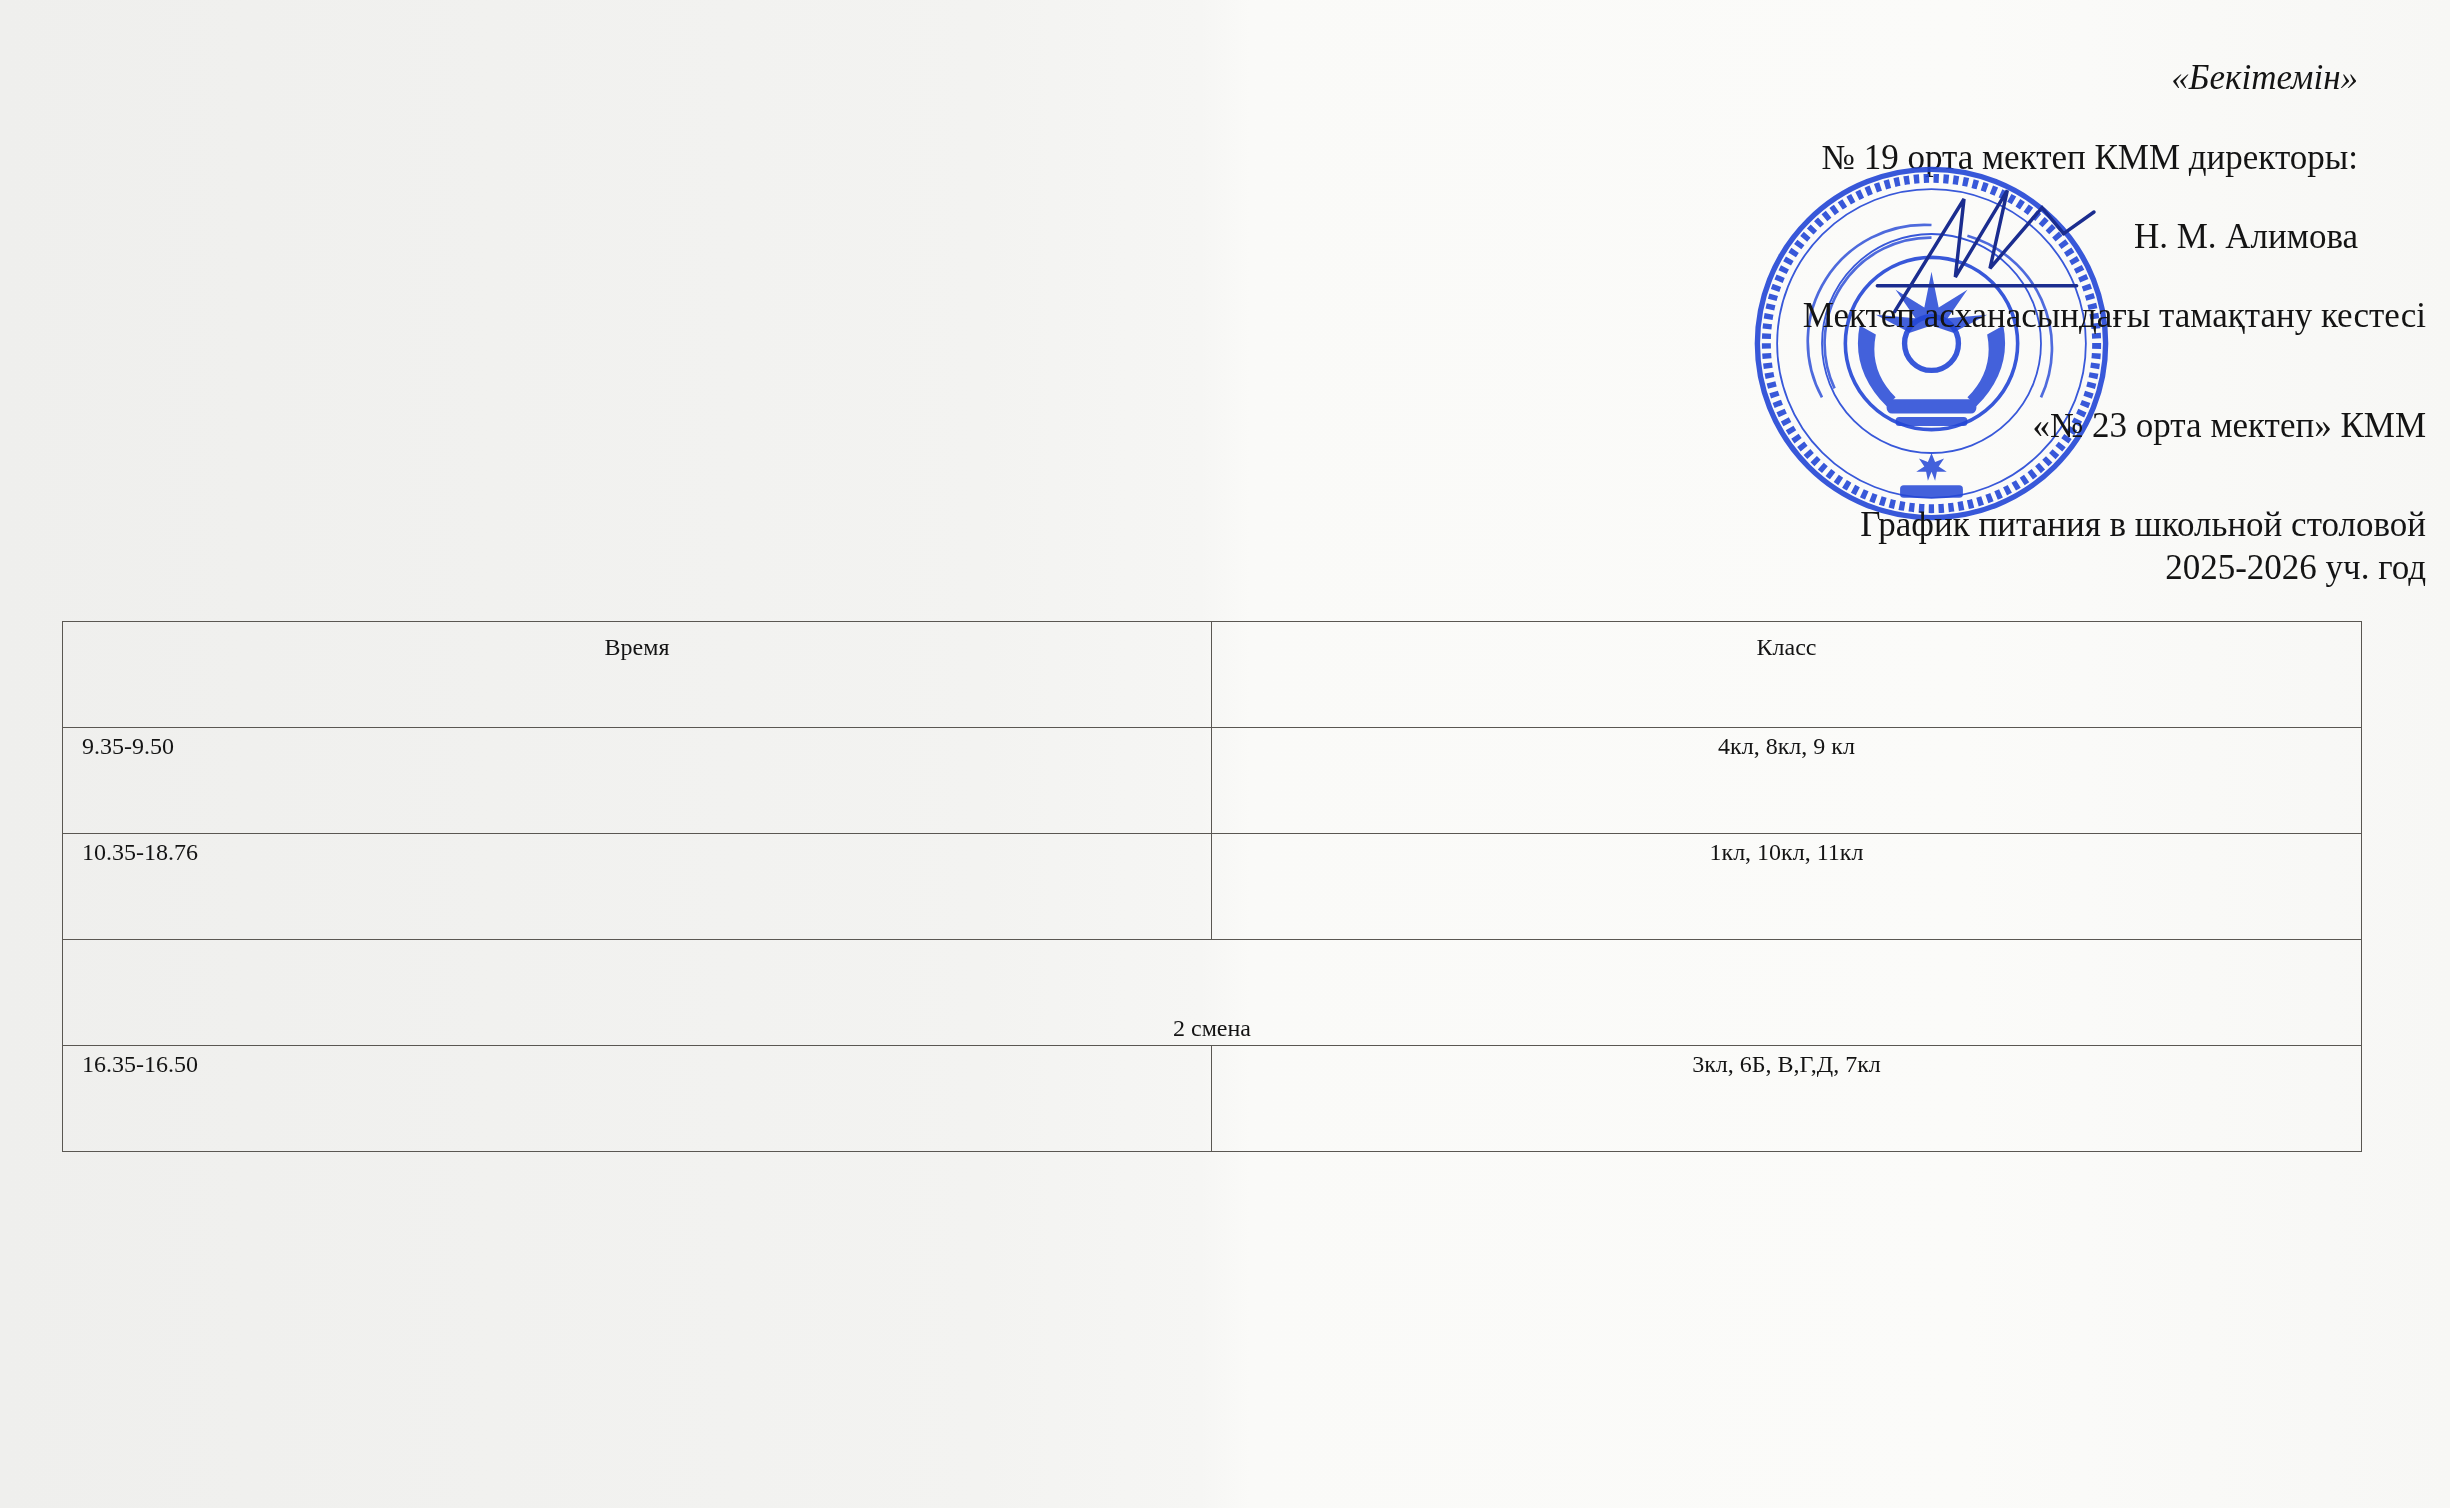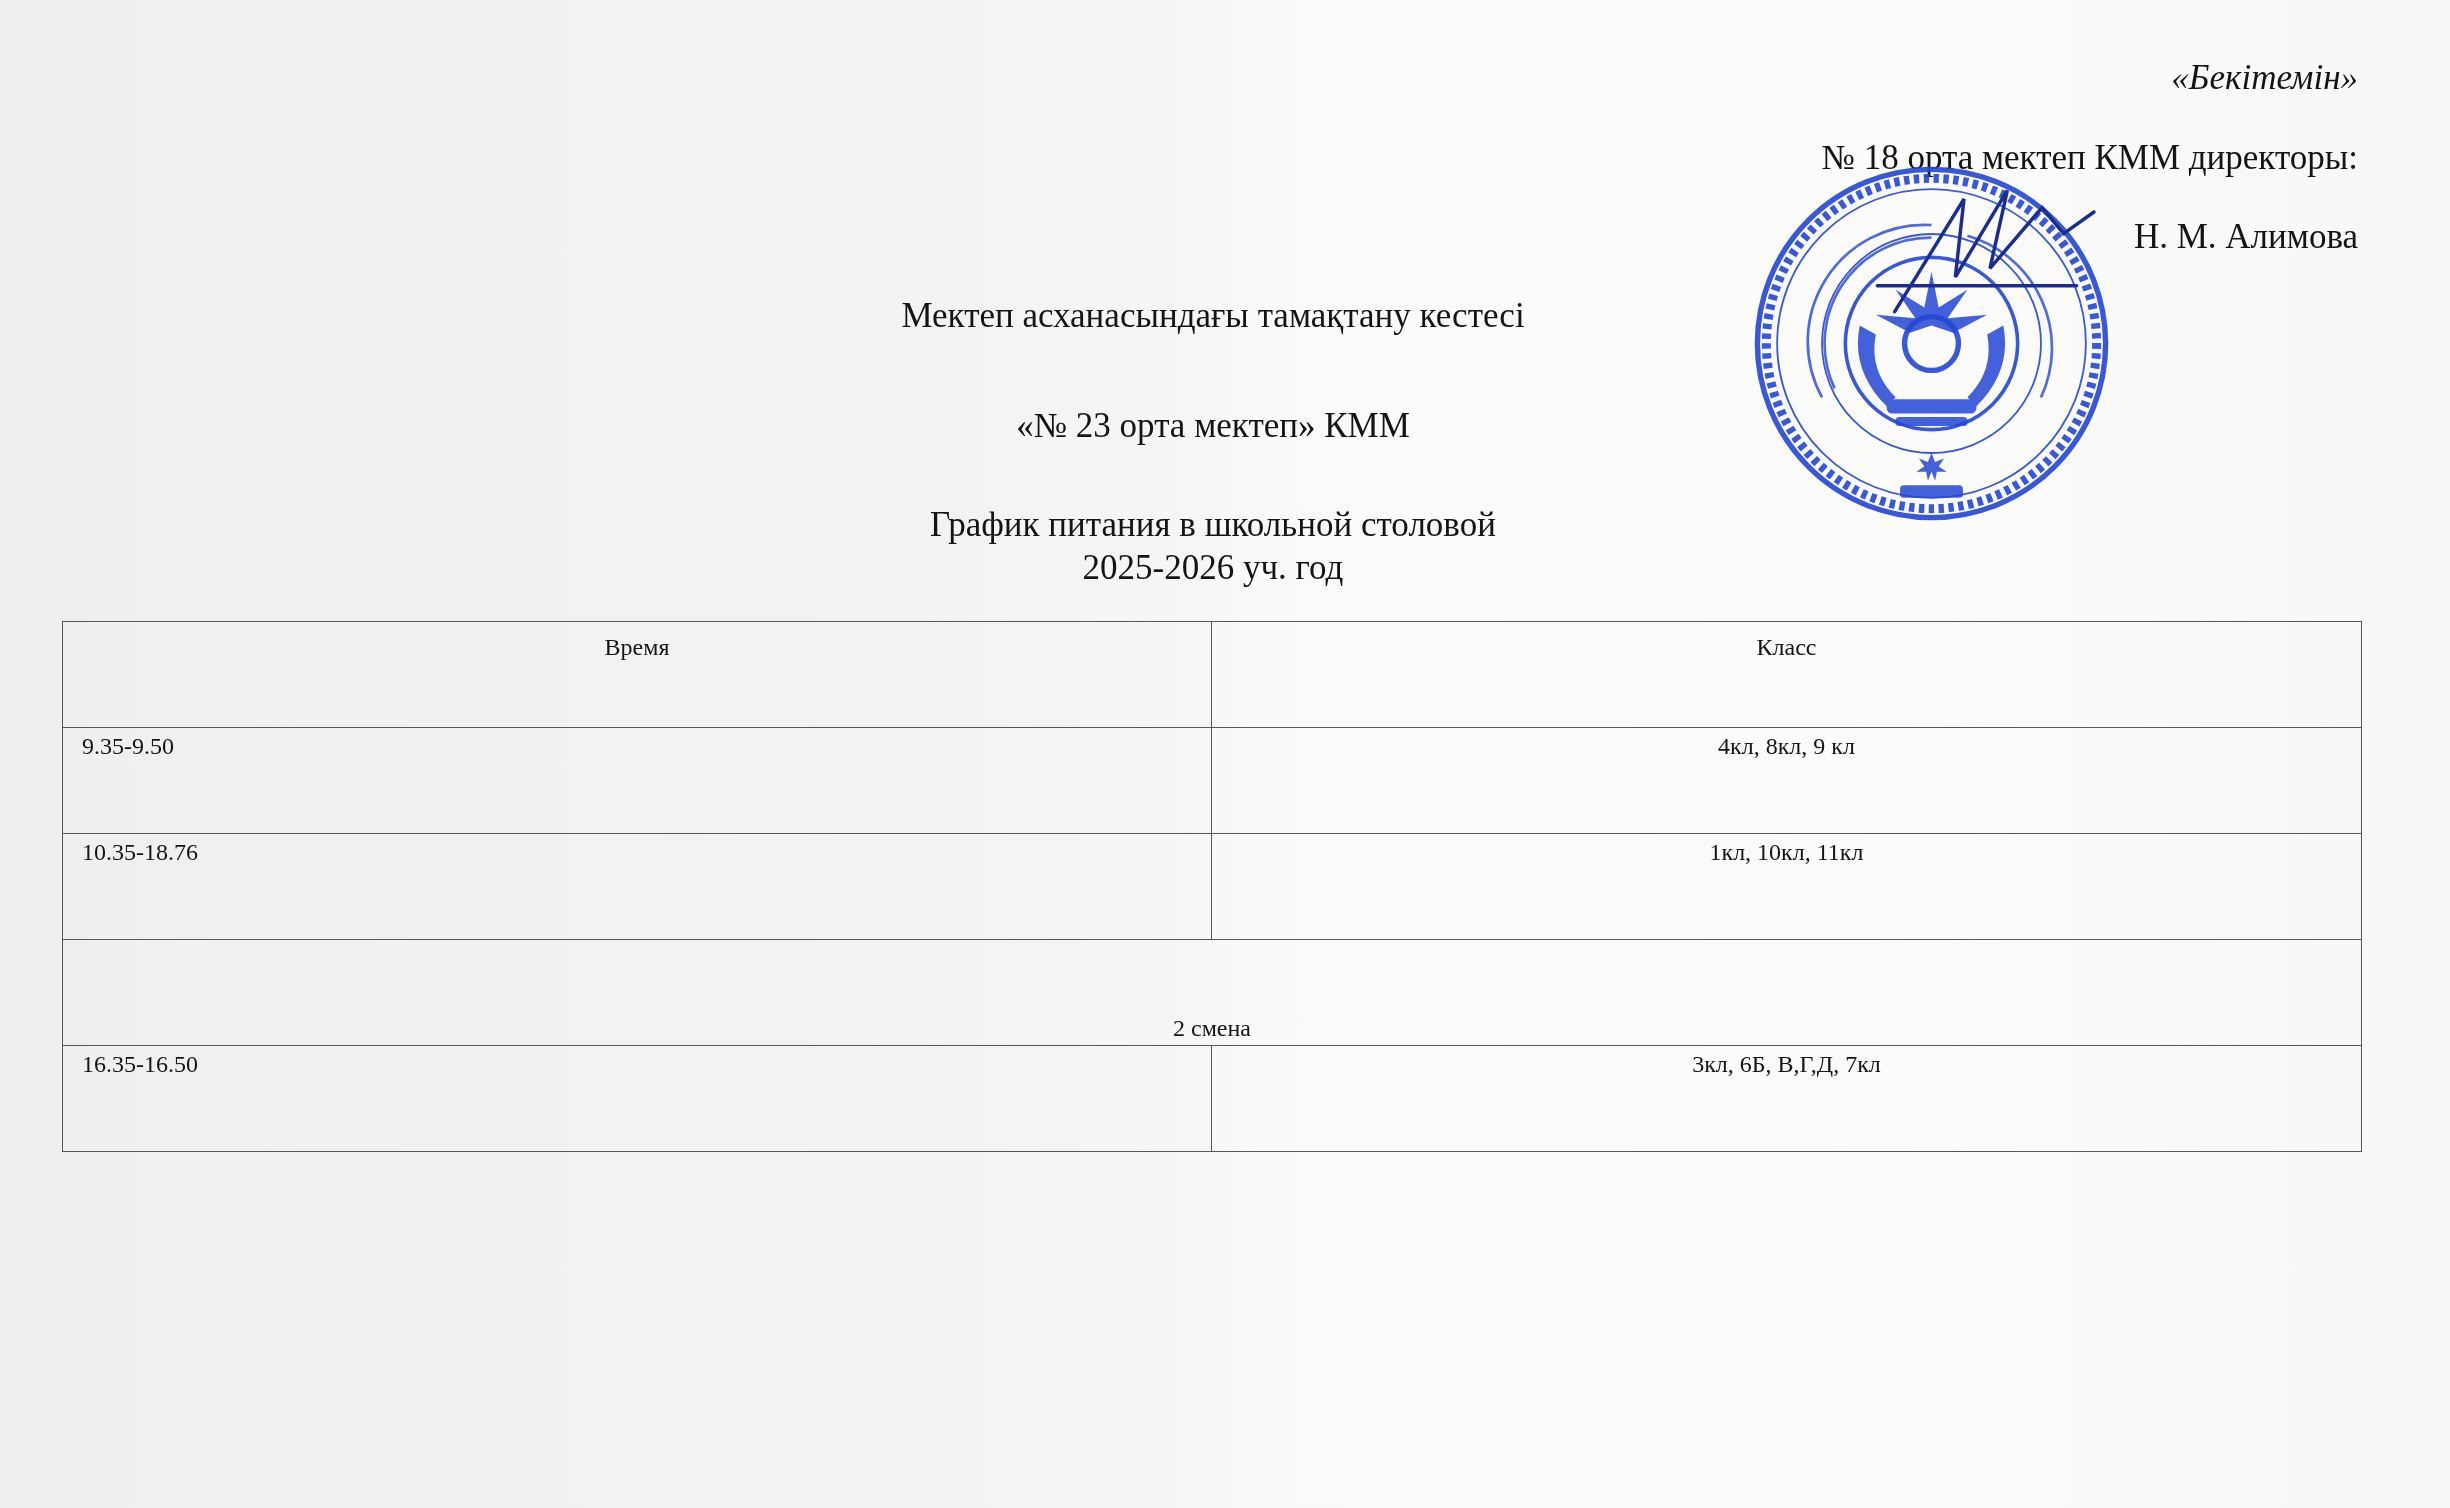--- a/index.html
+++ b/index.html
@@ -12,38 +12,38 @@
     .approval { position: absolute; right: 92px; top: 48px; text-align: right; font-size: 35px; line-height: 1; }
     .approval .line1 { position: absolute; right: 0; top: 12px; white-space: nowrap; font-style: italic; }
     .approval .line2 { position: absolute; right: 0; top: 92px; white-space: nowrap; }
     .approval .line3 { position: absolute; right: 0; top: 171px; white-space: nowrap; }
     .approval-block { position: absolute; right: 92px; top: 48px; width: 779px; height: 225px; }
 
     .stamp { position: absolute; left: 1752px; top: 164px; width: 359px; height: 359px; }
     .signature { position: absolute; left: 1860px; top: 173px; width: 260px; height: 156px; }
 
     .title-block { position: absolute; left: 0; width: 2426px; text-align: center; font-size: 35px; line-height: 1; }
-    .title-line { position: absolute; left: 0; right: 0; text-align: center; white-space: nowrap; }
+    .title-line { position: absolute; left: 0; right: 0; text-align: right; white-space: nowrap; }
 
     .schedule { position: absolute; left: 62px; top: 621px; width: 2300px; border-collapse: collapse; table-layout: fixed; font-size: 24px; }
     .schedule td, .schedule th { border: 1.7px solid #5a5752; padding: 0; vertical-align: top; font-weight: normal; }
     .schedule tr { height: 106px; }
     .schedule .col-time { width: 1149px; }
     .schedule th { text-align: center; padding-top: 12px; }
     .schedule .shift-row td { text-align: center; vertical-align: bottom; padding-bottom: 3.5px; }
     .schedule .time-cell { text-align: left; padding-left: 19px; padding-top: 5.2px; }
     .schedule .class-cell { text-align: center; padding-top: 5.2px; }
   </style>
 </head>
 <body>
 
 <div class="approval-block">
   <div class="approval" style="right:0; top:0;">
     <div class="line1">«Бекітемін»</div>
-    <div class="line2">№ 18  орта мектеп КММ директоры:</div>
+    <div class="line2">№ 19  орта мектеп КММ директоры:</div>
     <div class="line3">Н. М. Алимова</div>
   </div>
 </div>
 
 <svg class="stamp" viewBox="0 0 400 400">
   <g fill="none" stroke="#2447d6" opacity="0.9">
     <circle cx="200" cy="200" r="194" stroke-width="6"></circle>
     <circle cx="200" cy="200" r="184" stroke-width="10" stroke-dasharray="6 5"></circle>
     <circle cx="200" cy="200" r="172" stroke-width="2"></circle>
     <circle cx="200" cy="200" r="122" stroke-width="2"></circle>

